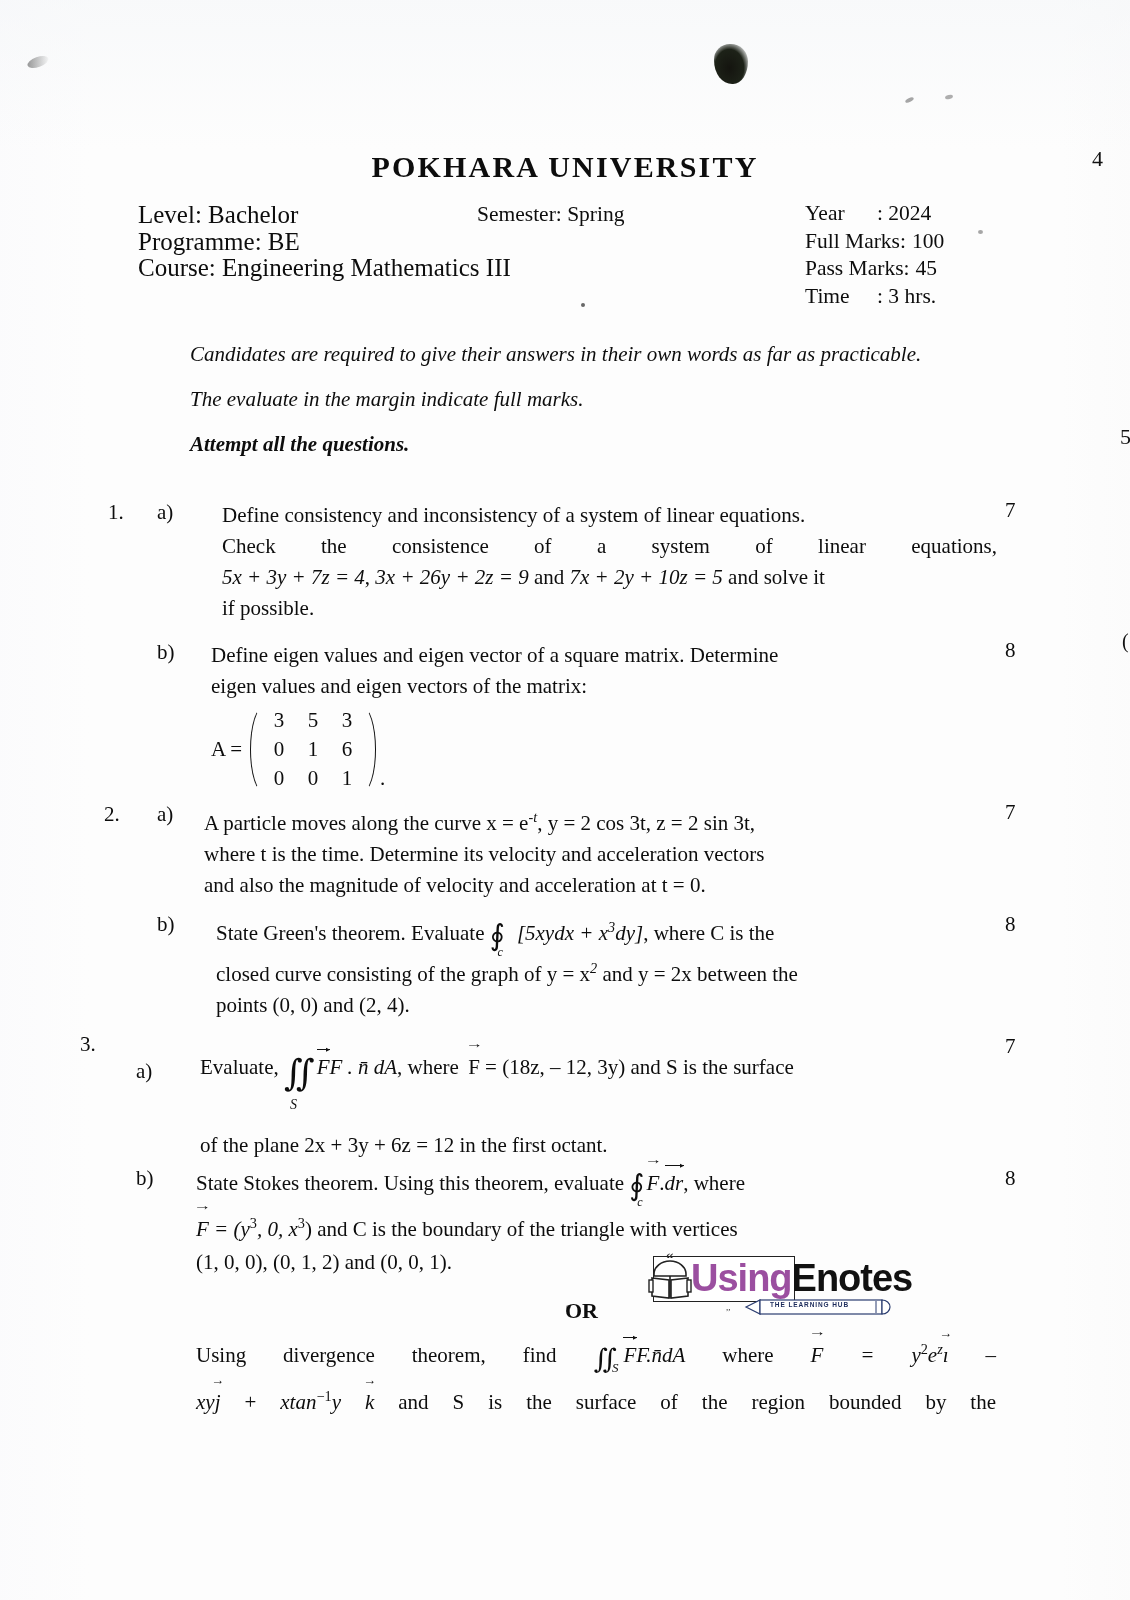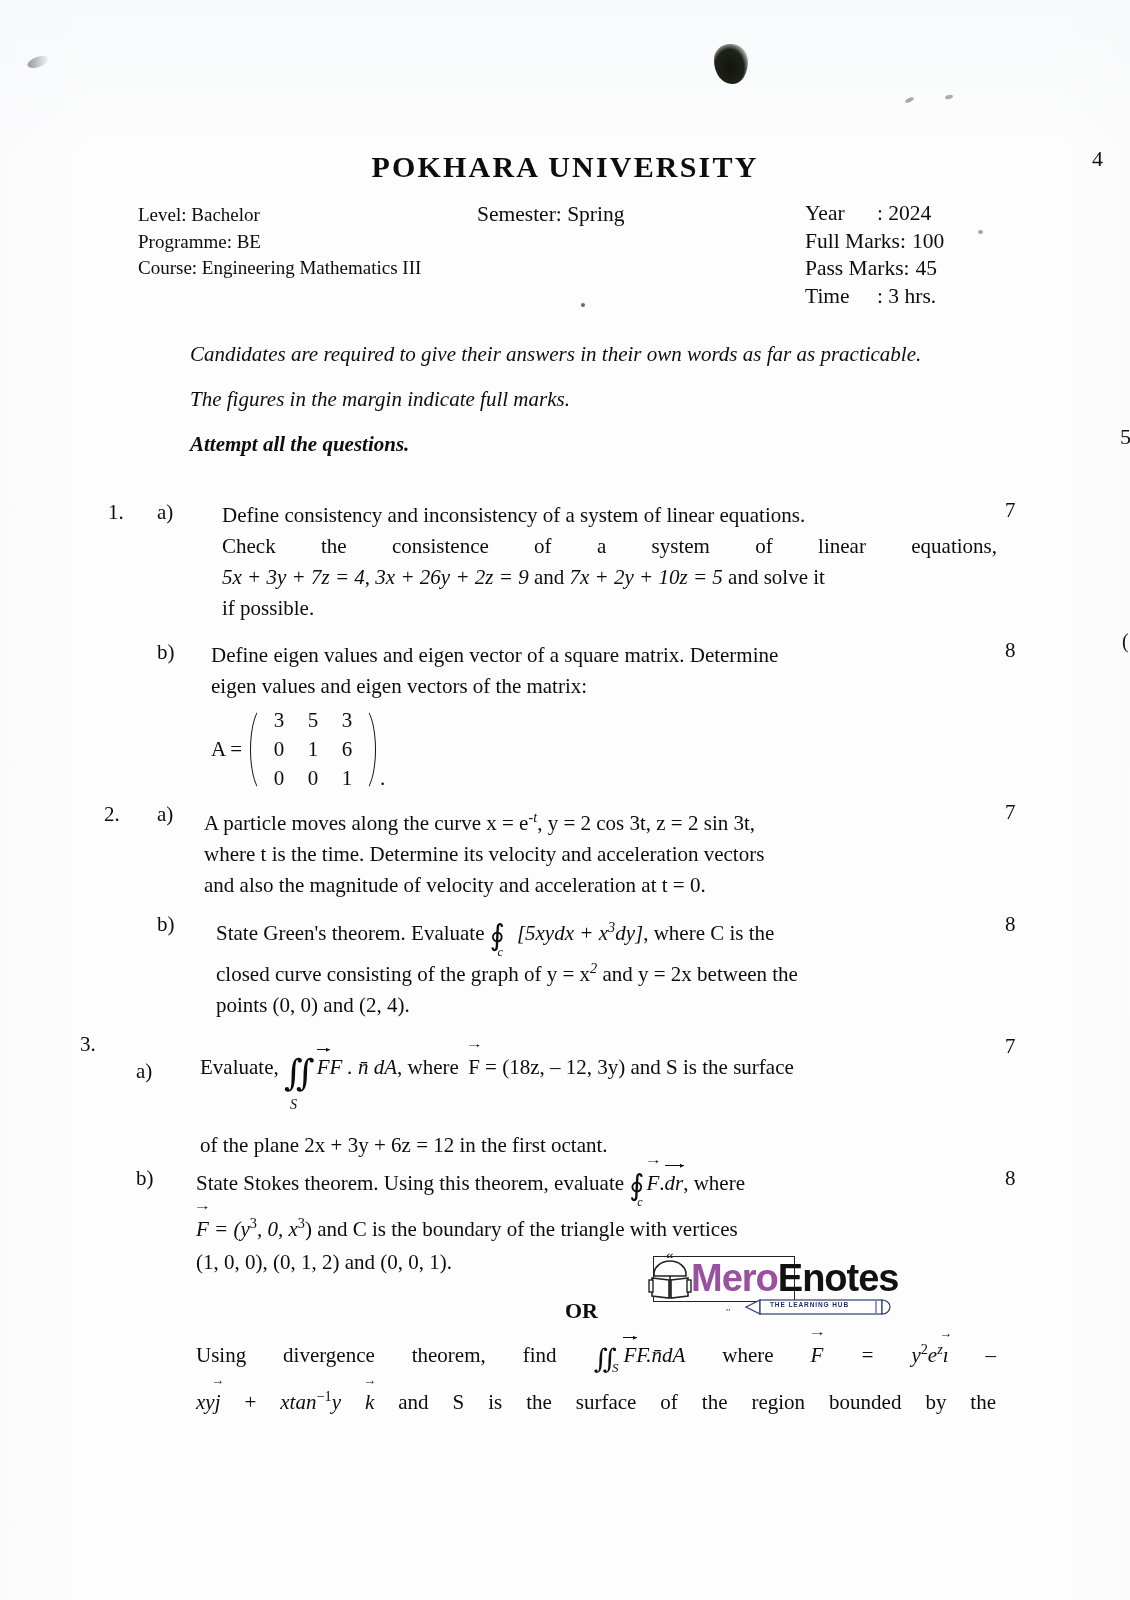--- a/index.html
+++ b/index.html
@@ -99,21 +99,21 @@
     text-align: center;
     font-size: 30px;
     font-weight: bold;
     letter-spacing: 2.2px;
     font-family: "Liberation Serif", serif;
   }
   .meta-left {
     position: absolute;
     left: 138px;
     top: 202px;
-    font-size: 19px;
+    font-size: 25px;
     line-height: 26.5px;
   }
   .meta-center {
     position: absolute;
     left: 477px;
     top: 202px;
     font-size: 21.5px;
   }
   .meta-right {
     position: absolute;
@@ -453,21 +453,21 @@
       <span style="margin-left:6px">45</span>
     </div>
     <div class="row">
       <span class="k w1">Time</span>
       <span>: 3 hrs.</span>
     </div>
   </div>
 
   <div class="instructions">
     <div>Candidates are required to give their answers in their own words as far as practicable.</div>
-    <div class="line2">The figures in the margin indicate full marks.</div>
+    <div class="line2">The evaluate in the margin indicate full marks.</div>
     <div class="line3">Attempt all the questions.</div>
   </div>
 
   <div class="qnum" style="left:108px; top:500px;">1.</div>
   <div class="qlet" style="left:157px; top:500px;">a)</div>
   <div class="marks" style="left:1005px; top:498px;">7</div>
   <div class="qbody" style="left:222px; top:500px; width:775px;">
     <div>Define consistency and inconsistency of a system of linear equations.</div>
     <div style="text-align:justify; text-align-last:justify;">Check the consistence of a system of linear equations,</div>
     <div>
@@ -573,21 +573,21 @@
     <svg class="logo-book" viewBox="0 0 44 40">
       <path d="M6 14 A16 13 0 0 1 38 14 L38 16 L6 16 Z" fill="#fff" stroke="#222" stroke-width="1.6"></path>
       <path d="M22 16 L22 38" stroke="#222" stroke-width="1.6"></path>
       <path d="M4 18 L21 20 L21 38 L4 36 Z" fill="#fff" stroke="#222" stroke-width="1.6"></path>
       <path d="M40 18 L23 20 L23 38 L40 36 Z" fill="#fff" stroke="#222" stroke-width="1.6"></path>
       <rect x="1" y="20" width="4" height="12" fill="#fff" stroke="#222" stroke-width="1.4"></rect>
       <rect x="39" y="20" width="4" height="12" fill="#fff" stroke="#222" stroke-width="1.4"></rect>
     </svg>
     <div class="logo-quote">“</div>
     <div class="logo-text">
-      <span class="logo-mero">Mero</span><span class="logo-enotes">Enotes</span>
+      <span class="logo-mero">Using</span><span class="logo-enotes">Enotes</span>
     </div>
     <svg class="logo-pencil" viewBox="0 0 160 18">
       <path d="M2 9 L16 2 L16 16 Z" fill="#fff" stroke="#2b3d70" stroke-width="1.2"></path>
       <rect x="16" y="2" width="122" height="14" fill="#fff" stroke="#2b3d70" stroke-width="1.2"></rect>
       <path d="M138 2 A8 7 0 0 1 138 16 Z" fill="#fff" stroke="#2b3d70" stroke-width="1.2"></path>
       <line x1="132" y1="3" x2="132" y2="15" stroke="#2b3d70" stroke-width="1"></line>
     </svg>
     <div class="logo-tag">THE LEARNING HUB</div>
     <div class="logo-tick">,,</div>
   </div>

